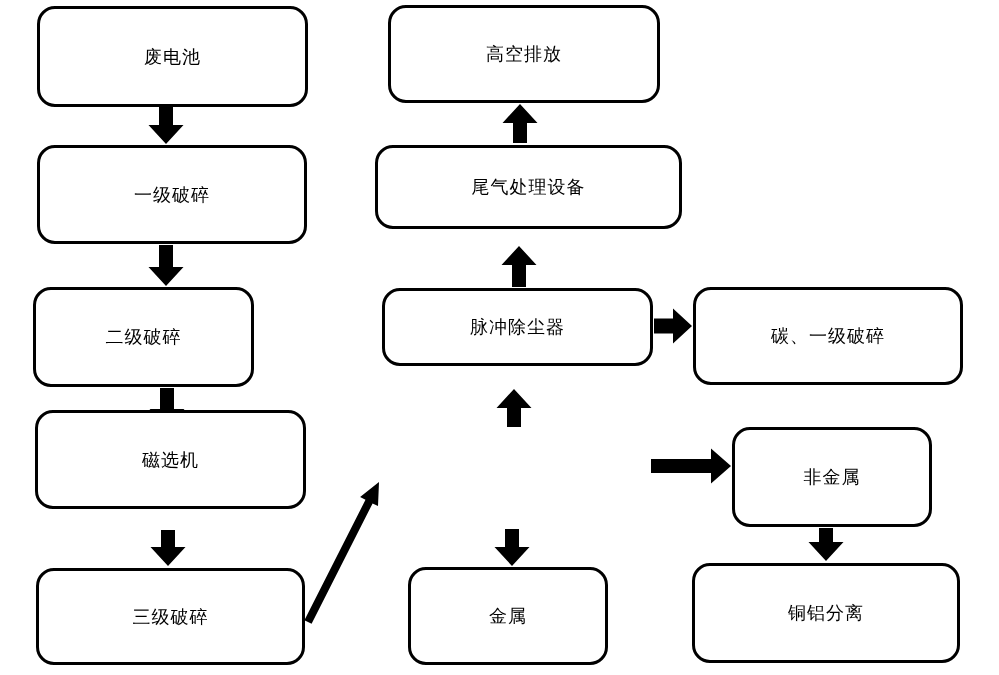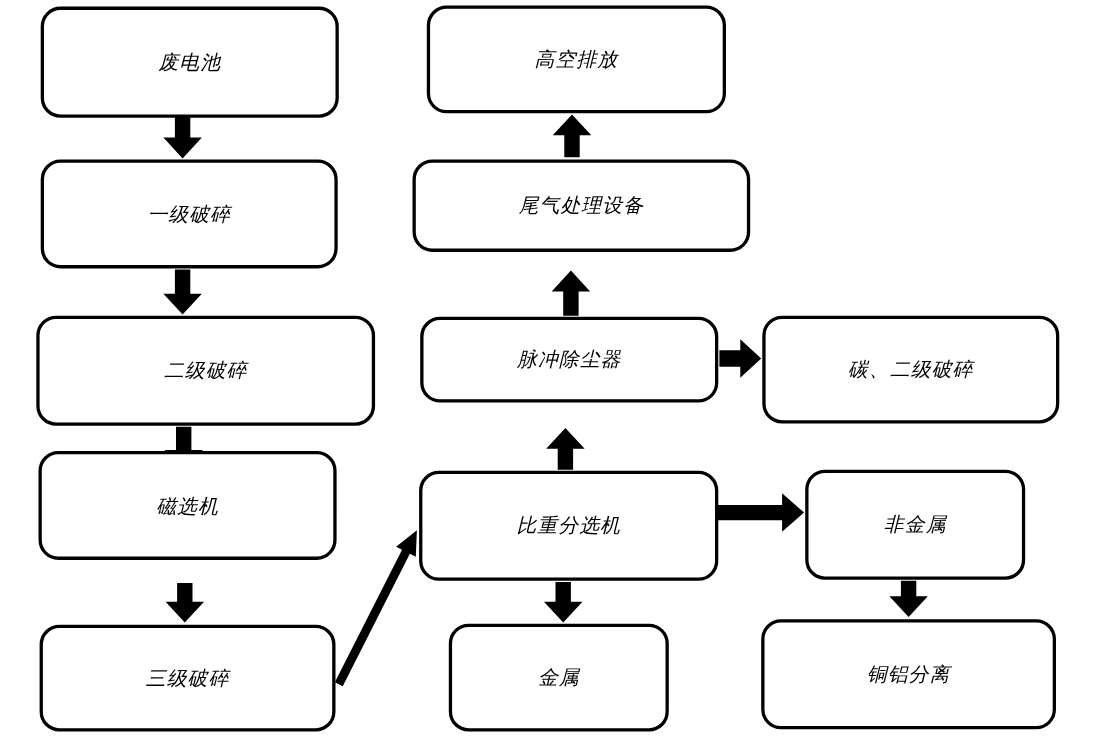--- a/index.html
+++ b/index.html
@@ -31,26 +31,25 @@
     border-radius: 18px;
     display: flex;
     align-items: center;
     justify-content: center;
   }
   .node-label {
     color: #000000;
     font-size: 18px;
     letter-spacing: 1px;
     white-space: nowrap;
-    font-style: italic;
   }
   
   .pos-waste-battery            { left: 37px;  top: 6px;   width: 271px; height: 101px; }
   .pos-primary-crushing         { left: 37px;  top: 145px; width: 270px; height: 99px;  }
-  .pos-secondary-crushing       { left: 33px;  top: 287px; width: 308px; height: 100px; }
+  .pos-secondary-crushing       { left: 33px;  top: 287px; width: 221px; height: 100px; }
   .pos-magnetic-separator       { left: 35px;  top: 410px; width: 271px; height: 99px;  }
   .pos-tertiary-crushing        { left: 36px;  top: 568px; width: 269px; height: 97px; text-align: right;  }
   .pos-high-altitude-discharge  { left: 388px; top: 5px;   width: 272px; height: 98px;  }
   .pos-exhaust-gas-treatment    { left: 375px; top: 145px; width: 307px; height: 84px;  }
   .pos-pulse-dust-collector     { left: 382px; top: 288px; width: 271px; height: 78px; text-align: right;  }
   .pos-gravity-separator        { left: 381px; top: 428px; width: 272px; height: 100px; }
   .pos-metal                    { left: 408px; top: 567px; width: 200px; height: 98px;  }
   .pos-carbon-powder            { left: 693px; top: 287px; width: 270px; height: 98px;  }
   .pos-non-metal                { left: 732px; top: 427px; width: 200px; height: 100px; }
   .pos-copper-aluminum          { left: 692px; top: 563px; width: 268px; height: 100px; }
@@ -92,28 +91,25 @@
   </div>
   <div class="node pos-high-altitude-discharge">
     <span class="node-label">高空排放</span>
   </div>
   <div class="node pos-exhaust-gas-treatment">
     <span class="node-label">尾气处理设备</span>
   </div>
   <div class="node pos-pulse-dust-collector">
     <span class="node-label">脉冲除尘器</span>
   </div>
-  <div class="node pos-gravity-separator">
-    <span class="node-label">比重分选机</span>
-  </div>
   <div class="node pos-metal">
     <span class="node-label">金属</span>
   </div>
   <div class="node pos-carbon-powder">
-    <span class="node-label">碳、二级破碎</span>
+    <span class="node-label">碳、一级破碎</span>
   </div>
   <div class="node pos-non-metal">
     <span class="node-label">非金属</span>
   </div>
   <div class="node pos-copper-aluminum">
     <span class="node-label">铜铝分离</span>
   </div>
 
 </div>
 

